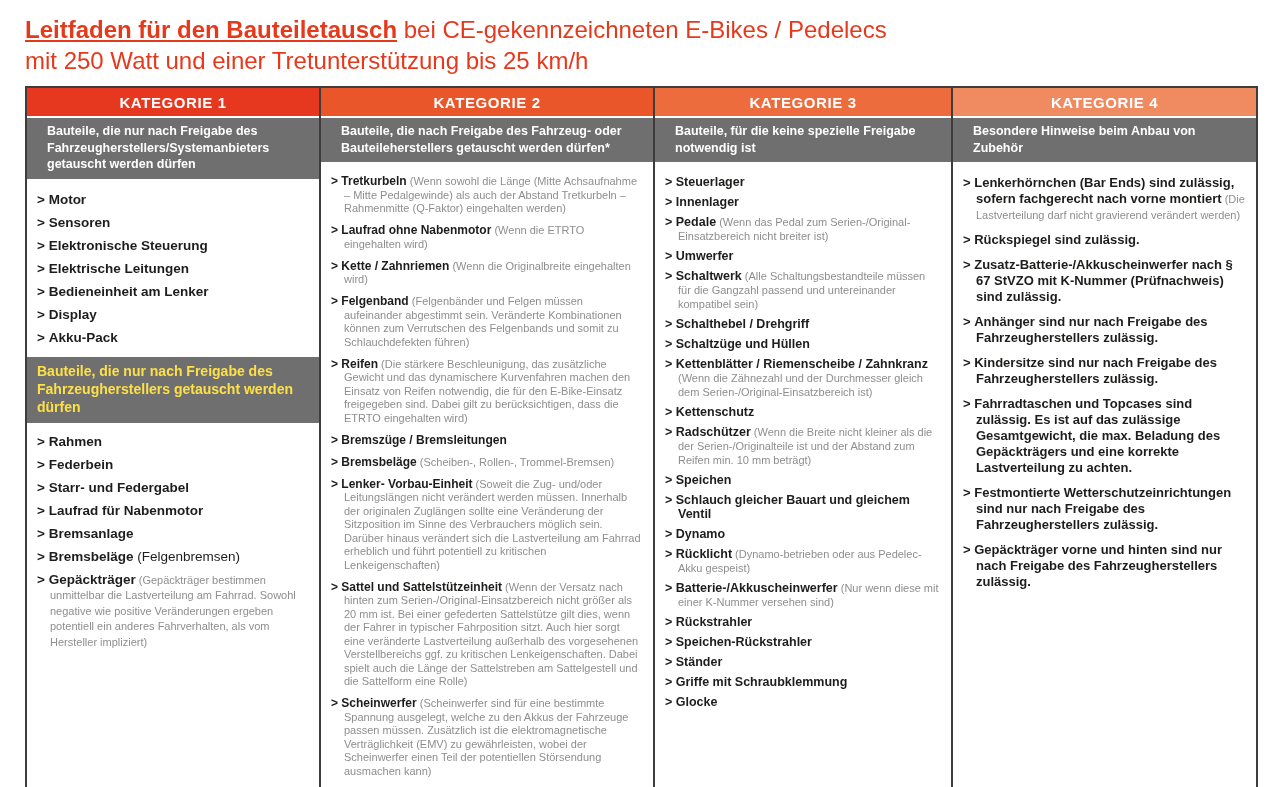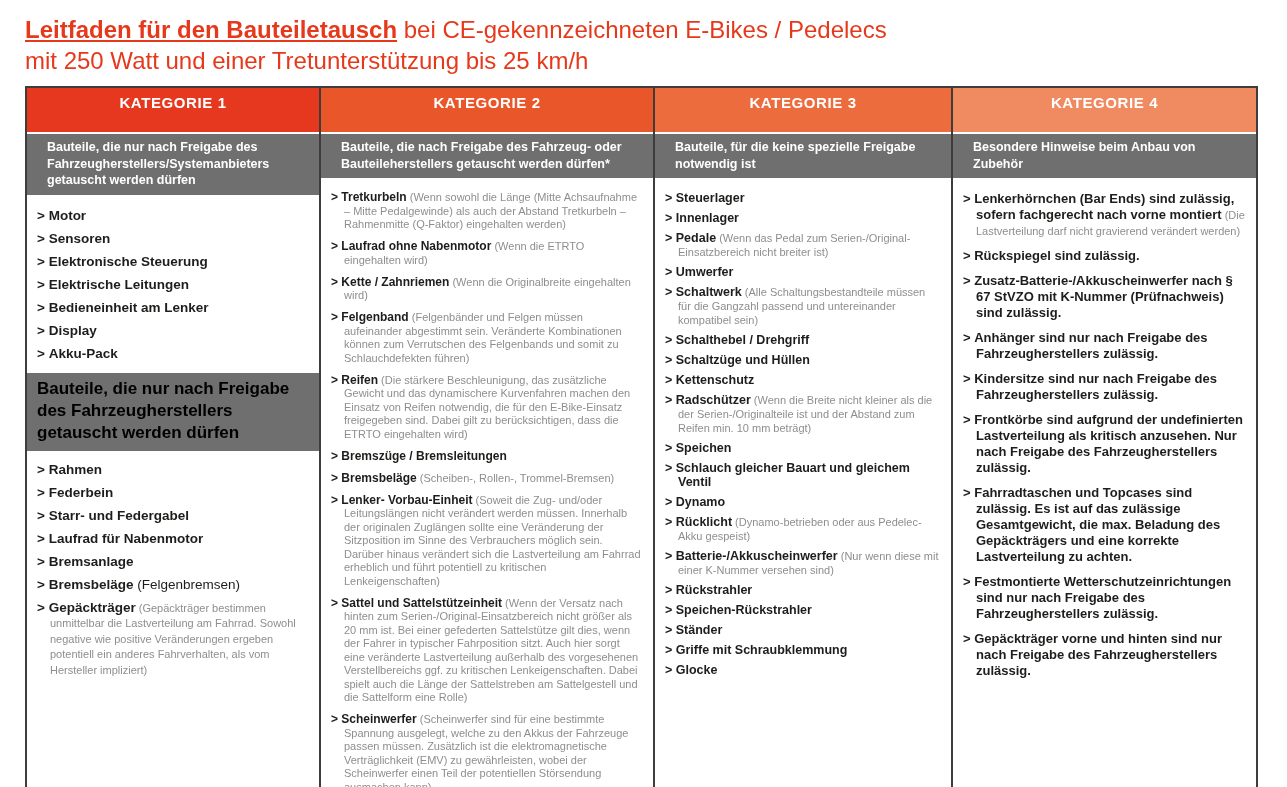--- a/index.html
+++ b/index.html
@@ -3,37 +3,37 @@
 <meta charset="utf-8">
 <style>
   html,body{margin:0;padding:0;background:#fff;}
   body{width:1287px;height:787px;font-family:"Liberation Sans","DejaVu Sans",sans-serif;color:#1d1d1b;overflow:hidden;position:relative;}
   .title{margin:14px 25px 10px 25px;font-size:24px;line-height:31px;color:#e6391c;}
   .title b{font-weight:bold;text-decoration:underline;}
   .table{display:flex;margin:0 25px;width:1237px;align-items:stretch;}
   .col{border:2px solid #3e3d3c;margin-left:-2px;display:flex;flex-direction:column;background:#fff;box-sizing:border-box;}
   .col:first-child{margin-left:0;}
   .c0{width:296px;} .c1{width:336px;} .c2{width:300px;} .c3{width:307px;}
-  .col-header{color:#fff;font-weight:bold;font-size:15px;letter-spacing:.6px;text-align:center;padding:6px 4px 21px;border-bottom:2px solid #fff;}
+  .col-header{color:#fff;font-weight:bold;font-size:15px;letter-spacing:.6px;text-align:center;padding:6px 4px 5px;border-bottom:2px solid #fff;}
   .col-sub{background:#706f6f;color:#fff;font-weight:bold;font-size:12.5px;line-height:1.32;padding:5px 20px 6px;border-bottom:2px solid #fff;min-height:27px;box-sizing:content-box;}
   .col-body{flex:1;padding:11px 10px 8px;min-height:568px;box-sizing:border-box;display:flex;flex-direction:column;}
   .item{padding-left:13px;text-indent:-13px;}
   .marker{font-weight:bold;}
   .iname{font-weight:bold;}
   .inote{color:#8e8e8e;}
   
   .c0 .item{font-size:13.5px;line-height:15px;margin-bottom:8px;}
   .c0 .inote{font-size:11px;line-height:13.5px;}
   .c1 .item{font-size:12px;line-height:13.5px;margin-bottom:8.5px;}
   .c1 .inote{font-size:11px;}
   .c2 .item{font-size:12.5px;line-height:14px;margin-bottom:6px;}
   .c2 .inote{font-size:11px;line-height:13px;}
   .c3 .item{font-size:13px;line-height:16px;margin-bottom:9px;font-weight:bold;}
   .c3 .inote{font-size:11px;line-height:13px;font-weight:normal;}
-  .midheader{background:#706f6f;color:#000000;font-weight:bold;font-size:17px;line-height:1.32;padding:5px 10px 6px;margin:4px -10px 11px;}
+  .midheader{background:#706f6f;color:#fde047;font-weight:bold;font-size:14px;line-height:1.32;padding:5px 10px 6px;margin:4px -10px 11px;}
 </style>
 </head>
 <body>
 
 <div class="title">
   <b>Leitfaden für den Bauteiletausch</b><span> bei CE-gekennzeichneten E-Bikes / Pedelecs</span><br>
   <span>mit 250 Watt und einer Tretunterstützung bis 25 km/h</span>
 </div>
 
 <div class="table">
@@ -78,20 +78,21 @@
     <div class="col-header" style="background: rgb(236, 108, 61);">KATEGORIE 3</div>
     <div class="col-sub">Bauteile, für die keine spezielle Freigabe notwendig ist</div>
     <div class="col-body">
         <div class="item"><span class="marker">&gt;&nbsp;</span><span class="iname">Steuerlager</span></div>
         <div class="item"><span class="marker">&gt;&nbsp;</span><span class="iname">Innenlager</span></div>
         <div class="item"><span class="marker">&gt;&nbsp;</span><span class="iname">Pedale</span><span class="inote"> (Wenn das Pedal zum Serien-/Original-Einsatzbereich nicht breiter ist)</span></div>
         <div class="item"><span class="marker">&gt;&nbsp;</span><span class="iname">Umwerfer</span></div>
         <div class="item"><span class="marker">&gt;&nbsp;</span><span class="iname">Schaltwerk</span><span class="inote"> (Alle Schaltungsbestandteile müssen für die Gangzahl passend und untereinander kompatibel sein)</span></div>
         <div class="item"><span class="marker">&gt;&nbsp;</span><span class="iname">Schalthebel / Drehgriff</span></div>
         <div class="item"><span class="marker">&gt;&nbsp;</span><span class="iname">Schaltzüge und Hüllen</span></div>
+        <div class="item"><span class="marker">&gt;&nbsp;</span><span class="iname">Kettenblätter / Riemenscheibe / Zahnkranz</span><span class="inote"> (Wenn die Zähnezahl und der Durchmesser gleich dem Serien-/Original-Einsatzbereich ist)</span></div>
         <div class="item"><span class="marker">&gt;&nbsp;</span><span class="iname">Kettenschutz</span></div>
         <div class="item"><span class="marker">&gt;&nbsp;</span><span class="iname">Radschützer</span><span class="inote"> (Wenn die Breite nicht kleiner als die der Serien-/Originalteile ist und der Abstand zum Reifen min. 10 mm beträgt)</span></div>
         <div class="item"><span class="marker">&gt;&nbsp;</span><span class="iname">Speichen</span></div>
         <div class="item"><span class="marker">&gt;&nbsp;</span><span class="iname">Schlauch gleicher Bauart und gleichem Ventil</span></div>
         <div class="item"><span class="marker">&gt;&nbsp;</span><span class="iname">Dynamo</span></div>
         <div class="item"><span class="marker">&gt;&nbsp;</span><span class="iname">Rücklicht</span><span class="inote"> (Dynamo-betrieben oder aus Pedelec-Akku gespeist)</span></div>
         <div class="item"><span class="marker">&gt;&nbsp;</span><span class="iname">Batterie-/Akkuscheinwerfer</span><span class="inote"> (Nur wenn diese mit einer K-Nummer versehen sind)</span></div>
         <div class="item"><span class="marker">&gt;&nbsp;</span><span class="iname">Rückstrahler</span></div>
         <div class="item"><span class="marker">&gt;&nbsp;</span><span class="iname">Speichen-Rückstrahler</span></div>
         <div class="item"><span class="marker">&gt;&nbsp;</span><span class="iname">Ständer</span></div>
@@ -101,19 +102,18 @@
   </div>
   <div class="col c3">
     <div class="col-header" style="background: rgb(240, 138, 97);">KATEGORIE 4</div>
     <div class="col-sub">Besondere Hinweise beim Anbau von Zubehör</div>
     <div class="col-body">
         <div class="item"><span class="marker">&gt;&nbsp;</span><span class="iname">Lenkerhörnchen (Bar Ends) sind zulässig, sofern fachgerecht nach vorne montiert</span><span class="inote"> (Die Lastverteilung darf nicht gravierend verändert werden)</span></div>
         <div class="item"><span class="marker">&gt;&nbsp;</span><span class="iname">Rückspiegel sind zulässig.</span></div>
         <div class="item"><span class="marker">&gt;&nbsp;</span><span class="iname">Zusatz-Batterie-/Akkuscheinwerfer nach § 67 StVZO mit K-Nummer (Prüfnachweis) sind zulässig.</span></div>
         <div class="item"><span class="marker">&gt;&nbsp;</span><span class="iname">Anhänger sind nur nach Freigabe des Fahrzeugherstellers zulässig.</span></div>
         <div class="item"><span class="marker">&gt;&nbsp;</span><span class="iname">Kindersitze sind nur nach Freigabe des Fahrzeugherstellers zulässig.</span></div>
-        <div class="item"><span class="marker">&gt;&nbsp;</span><span class="iname">Frontkörbe sind aufgrund der undefinierten Lastverteilung als kritisch anzusehen. Nur nach Freigabe des Fahrzeugherstellers zulässig.</span></div>
         <div class="item"><span class="marker">&gt;&nbsp;</span><span class="iname">Fahrradtaschen und Topcases sind zulässig. Es ist auf das zulässige Gesamtgewicht, die max. Beladung des Gepäckträgers und eine korrekte Lastverteilung zu achten.</span></div>
         <div class="item"><span class="marker">&gt;&nbsp;</span><span class="iname">Festmontierte Wetterschutzeinrichtungen sind nur nach Freigabe des Fahrzeugherstellers zulässig.</span></div>
         <div class="item"><span class="marker">&gt;&nbsp;</span><span class="iname">Gepäckträger vorne und hinten sind nur nach Freigabe des Fahrzeugherstellers zulässig.</span></div>
       </div>
   </div>
 </div>
 
 </body></html>

